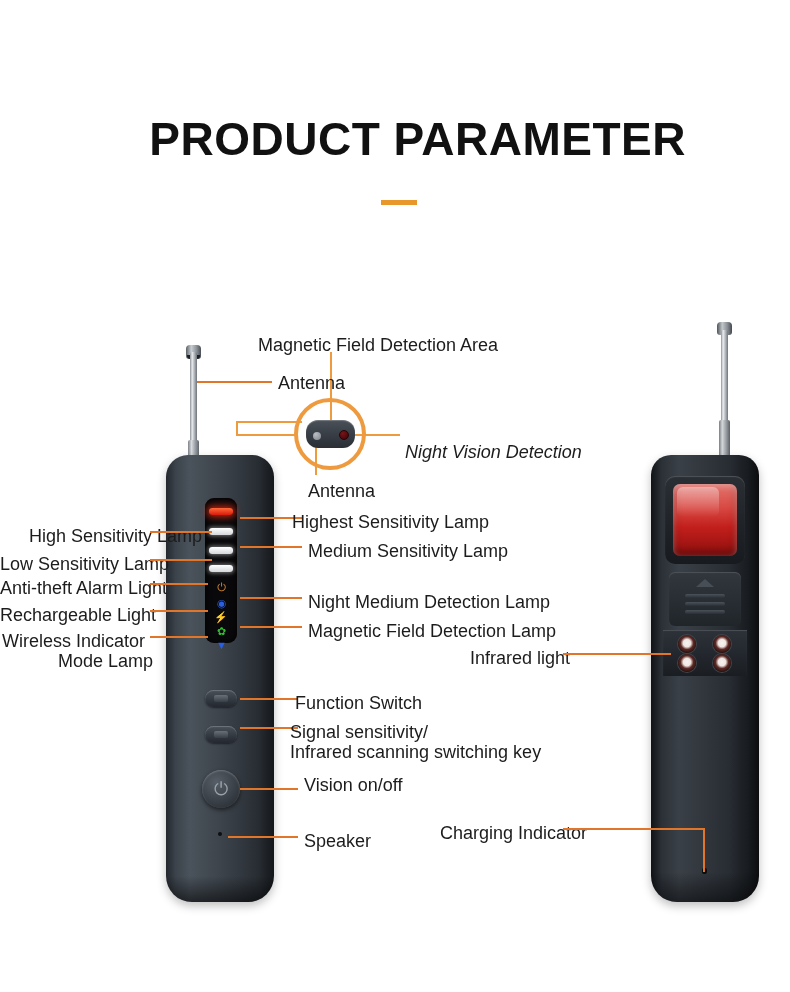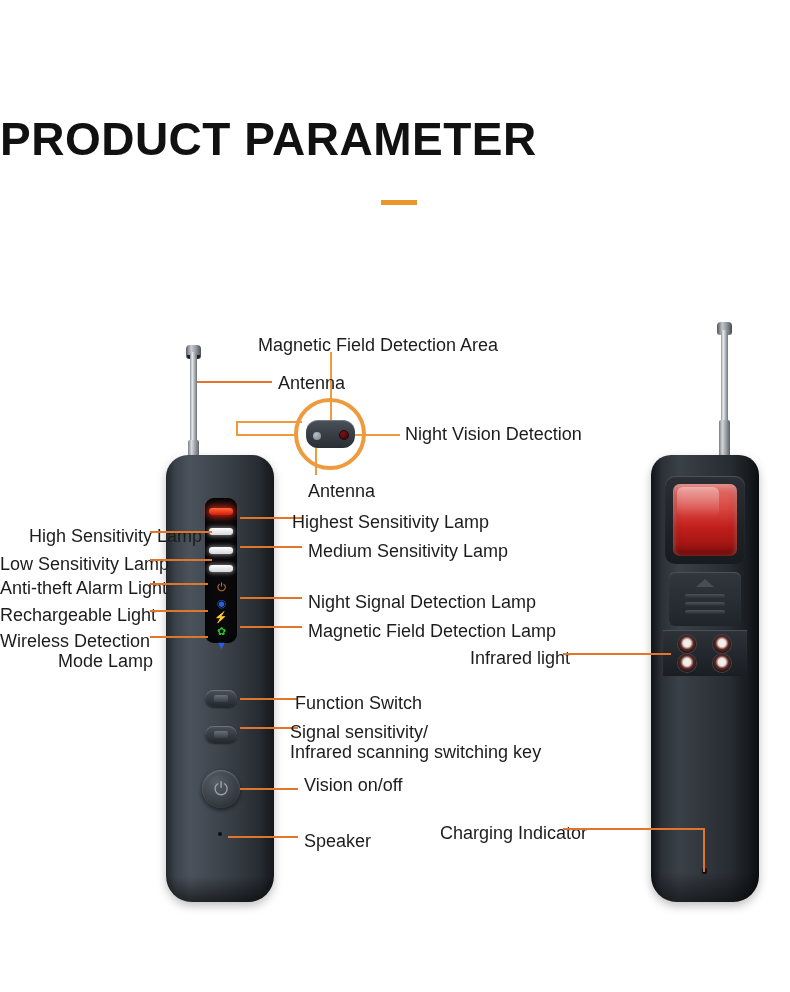--- a/index.html
+++ b/index.html
@@ -11,24 +11,25 @@
     position: relative;
     overflow: hidden;
     font-family: "Liberation Sans", sans-serif;
     color: #1c1c1c;
   }
   .stage { position: absolute; inset: 0; }
 
   
   .page-title {
     position: absolute; left: 0; top: 112px; width: 654px;
-    text-align: left;
+    text-align: right;
     font-size: 46px; font-weight: 700; letter-spacing: 0.5px;
     color: #111111;
     font-family: "Liberation Sans", sans-serif;
+    padding-left: 32px;
   }
   .title-rule {
     position: absolute; left: 381px; top: 200px;
     width: 36px; height: 5px; background: #E8982B;
   }
   .page-subtitle {
     position: absolute; left: 0; top: 238px; width: 790px;
     text-align: center;
     font-size: 21px; font-weight: 400; letter-spacing: 0.4px;
     color: #1c1c1c;
@@ -279,21 +280,21 @@
 
   <div class="page-title">PRODUCT PARAMETER</div>
   <div class="title-rule"></div>
 
   <div class="lbl" style="left:258px; top:333px;">Magnetic Field Detection Area</div>
   <div class="line-v thick" style="left:330px; top:352px; height:75px;"></div>
 
   <div class="lbl" style="left:278px; top:371px;">Antenna</div>
   <div class="line-h" style="left:190px; top:381px; width:82px;"></div>
 
-  <div class="lbl" style="left:405px; top:422px;">Night Vision Detection</div>
+  <div class="lbl" style="left:405px; top:440px;font-style:italic;">Night Vision Detection</div>
   <div class="line-h thick" style="left:352px; top:434px; width:48px;"></div>
 
   <div class="lbl" style="left:308px; top:479px;">Antenna</div>
   <div class="line-v thick" style="left:315px; top:440px; height:35px;"></div>
 
   <div class="line-h thick" style="left:236px; top:434px; width:62px;"></div>
   <div class="line-h thick" style="left:236px; top:421px; width:0px;"></div>
   <div class="line-v thick" style="left:236px; top:421px; height:14px;"></div>
   <div class="line-h thick" style="left:236px; top:421px; width:66px;"></div>
 
@@ -333,32 +334,32 @@
 
   <div class="lbl r" style="left:0px; top:552px; width:145px;">Low Sensitivity Lamp</div>
   <div class="line-h" style="left:150px; top:559px; width:62px;"></div>
 
   <div class="lbl r" style="left:0px; top:576px; width:145px;">Anti-theft Alarm Light</div>
   <div class="line-h" style="left:150px; top:583px; width:58px;"></div>
 
   <div class="lbl r" style="left:0px; top:603px; width:145px;">Rechargeable Light</div>
   <div class="line-h" style="left:150px; top:610px; width:58px;"></div>
 
-  <div class="lbl r" style="left:0px; top:629px; width:145px;">Wireless Detection</div>
+  <div class="lbl r" style="left:0px; top:629px; width:145px;">Wireless Indicator</div>
   <div class="line-h" style="left:150px; top:636px; width:58px;"></div>
   <div class="lbl r" style="left:0px; top:649px; width:145px;margin-left:8px;">Mode Lamp</div>
 
   <div class="line-h" style="left:240px; top:517px; width:62px;"></div>
   <div class="lbl" style="left:292px; top:510px;">Highest Sensitivity Lamp</div>
 
   <div class="line-h" style="left:240px; top:546px; width:62px;"></div>
   <div class="lbl" style="left:308px; top:539px;">Medium Sensitivity Lamp</div>
 
   <div class="line-h" style="left:240px; top:597px; width:62px;"></div>
-  <div class="lbl" style="left:308px; top:590px;">Night Signal Detection Lamp</div>
+  <div class="lbl" style="left:308px; top:590px;">Night Medium Detection Lamp</div>
 
   <div class="line-h" style="left:240px; top:626px; width:62px;"></div>
   <div class="lbl" style="left:308px; top:619px;">Magnetic Field Detection Lamp</div>
 
   <div class="line-h" style="left:240px; top:698px; width:58px;"></div>
   <div class="lbl" style="left:295px; top:691px;">Function Switch</div>
 
   <div class="line-h" style="left:240px; top:727px; width:58px;"></div>
   <div class="lbl" style="left:290px; top:720px;">Signal sensitivity/</div>
   <div class="lbl" style="left:290px; top:740px;">Infrared scanning switching key</div>

